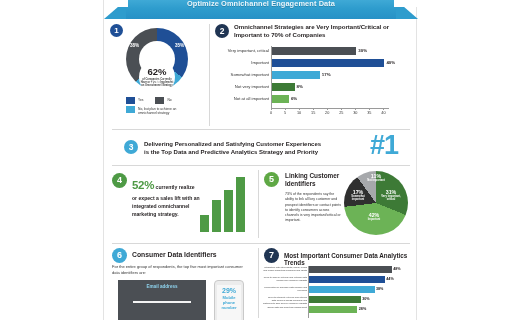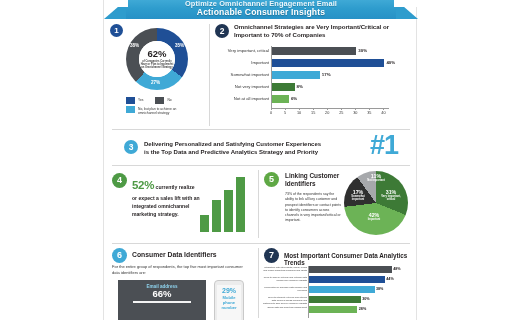--- a/index.html
+++ b/index.html
@@ -46,21 +46,21 @@
 
   
   .p1{position:absolute;left:0;top:19px;width:105px;height:110px;}
   .donut{position:absolute;left:22px;top:9px;width:62px;height:62px;border-radius:50%;
     background:conic-gradient(
        #1f4f96 0deg 126deg,
        #3fa9d6 126deg 223deg,
        #4b4f54 223deg 360deg);}
   .donut:after{content:"";position:absolute;left:13px;top:13px;width:36px;height:36px;
     border-radius:50%;background:#fff;}
-  .dhole{position:absolute;left:35px;top:22px;width:36px;height:36px;border-radius:50%;
+  .dhole{position:absolute;left:35px;top:40px;width:36px;height:36px;border-radius:50%;
     background:#fff;display:flex;flex-direction:column;align-items:center;justify-content:center;
     text-align:center;z-index:3;}
   .dhole .big{font-size:9.5px;font-weight:bold;color:#231f20;line-height:1;}
   .dhole .sub{font-size:2.6px;color:#444;line-height:1.22;margin-top:1px;font-weight:bold;}
   .dlab{position:absolute;font-size:4.6px;font-weight:bold;color:#fff;z-index:4;}
   .lgd{position:absolute;left:22px;top:78px;width:72px;}
   .lgd .row{display:flex;align-items:flex-start;margin-bottom:2px;}
   .lgd .sw{width:9px;height:7px;flex:0 0 9px;margin-right:3px;}
   .lgd .tx{font-size:3.3px;color:#333;line-height:1.25;padding-top:1px;}
 
@@ -137,22 +137,21 @@
 
 <div class="page">
  <div class="sheet">
 
   <div class="banner">
     <div class="bg"></div>
     <div class="notchL"></div>
     <div class="notchR"></div>
     <div class="capL"></div>
     <div class="capR"></div>
-    <div class="t1">Optimize Omnichannel Engagement Email</div>
-    <div class="t2">Actionable Consumer Insights</div>
+    <div class="t1">Optimize Omnichannel Engagement Data</div>
   </div>
 
   <div class="p1">
     <div class="badge b-blue" style="left:6px;top:5px;width:13px;height:13px;font-size:8px;">1</div>
     <div class="donut"></div>
     <div class="dhole">
       <span class="big">62%</span>
       <span class="sub">of Companies Currently Have or Plan to Implement an Omnichannel Strategy</span>
     </div>
     <div class="dlab" style="left:71px;top:24px;">35%</div>
@@ -282,21 +281,20 @@
     <div class="ttl" style="left:28px;top:7px;width:120px;font-size:6.8px;">Consumer Data Identifiers</div>
     <div class="p6body">For the entire group of respondents, the top five most important consumer data identifiers are:</div>
 
     <div class="env">
       <div class="envx">
             <span></span>
           </div>
     </div>
     <div class="envt" style="left:14px;top:40px;width:88px;">
       <span class="l">Email address</span>
-      <span class="v">66%</span>
     </div>
 
     <div class="phone">
       <div class="scr">
         <span class="v">29%</span>
         <span>Mobile phone number</span>
       </div>
     </div>
   </div>
 

